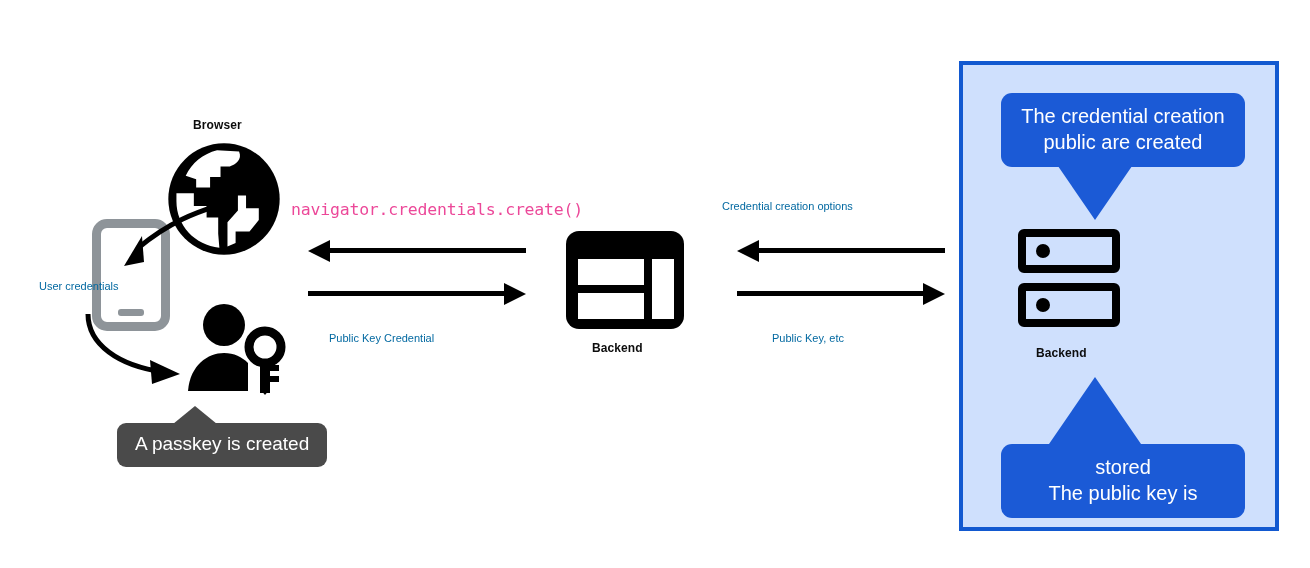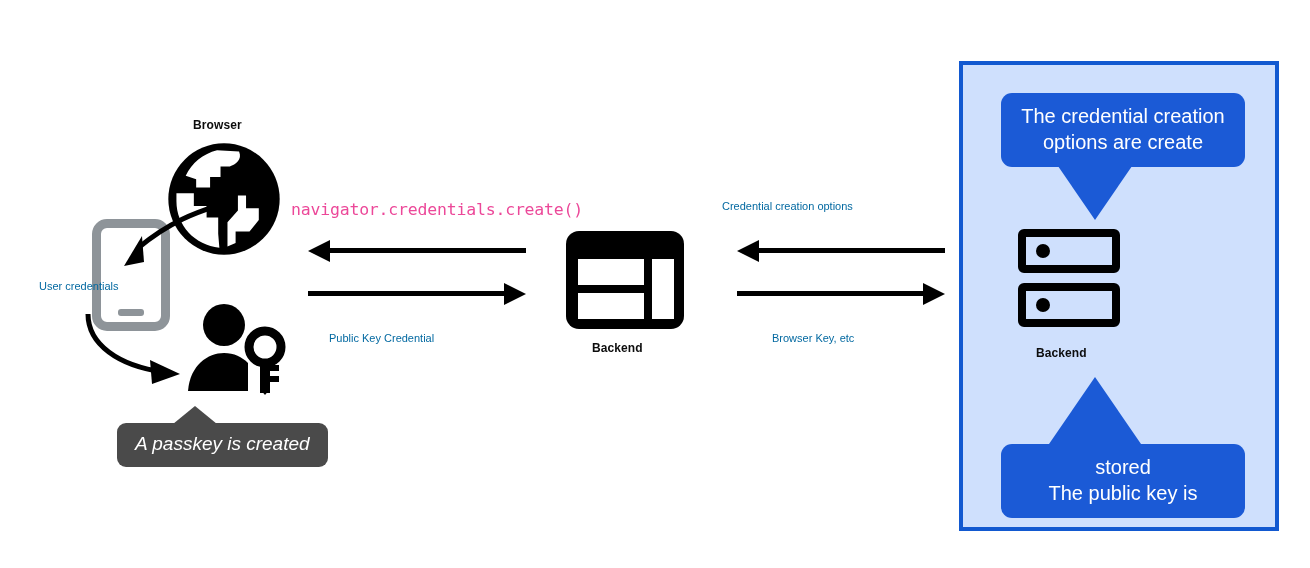--- a/index.html
+++ b/index.html
@@ -198,21 +198,21 @@
       <circle cx="36" cy="22" r="21" fill="#000000"></circle>
       <path d="M0 88 C2 62 20 50 36 50 C46 50 54 54 60 60 L60 88 Z" fill="#000000"></path>
       <circle cx="77" cy="44" r="16" fill="none" stroke="#000000" stroke-width="9"></circle>
       <rect x="72" y="56" width="10" height="34" fill="#000000"></rect>
       <rect x="82" y="62" width="9" height="6" fill="#000000"></rect>
       <rect x="82" y="73" width="9" height="6" fill="#000000"></rect>
       <polygon points="72,86 82,86 77,92" fill="#000000"></polygon>
     </svg>
   </div>
 
-  <div class="tooltip-dark" style="left:117px; top:423px;font-style:italic;">
+  <div class="tooltip-dark" style="left:117px; top:423px;">
     <div class="tooltip-dark-notch"></div>
     <span>A passkey is created</span>
   </div>
 
   <div class="abs label-mono" style="left:291px; top:200px;">navigator.credentials.create()</div>
 
   <div class="abs" style="left:308px; top:248px; width:218px;">
     <div class="abs arrow-head left" style="left:0; top:-8px;"></div>
     <div class="abs arrow-line" style="left:20px; top:0; width:198px;"></div>
   </div>
@@ -239,29 +239,29 @@
   <div class="abs" style="left:737px; top:248px; width:208px;">
     <div class="abs arrow-head left" style="left:0; top:-8px;"></div>
     <div class="abs arrow-line" style="left:20px; top:0; width:188px;"></div>
   </div>
 
   <div class="abs" style="left:737px; top:291px; width:208px;">
     <div class="abs arrow-line" style="left:0; top:0; width:188px;"></div>
     <div class="abs arrow-head right" style="left:186px; top:-8px;"></div>
   </div>
 
-  <div class="abs label-plain" style="left:772px; top:332px;">Browser Key, etc</div>
+  <div class="abs label-plain" style="left:772px; top:332px;">Public Key, etc</div>
 
   <div class="abs backend-panel" style="left:959px; top:61px; width:320px; height:470px;">
 
     <div class="callout-point-down" style="left:86px; top:88px;"></div>
 
     <div class="callout-blue" style="left:38px; top:28px; width:244px;">
       <div>The credential creation</div>
-      <div>options are create</div>
+      <div>public are created</div>
     </div>
 
     <div class="abs" style="left:55px; top:164px;">
       <div class="server-bar">
         <div class="server-dot"></div>
       </div>
       <div class="server-bar" style="margin-top:10px;">
         <div class="server-dot"></div>
       </div>
     </div>

